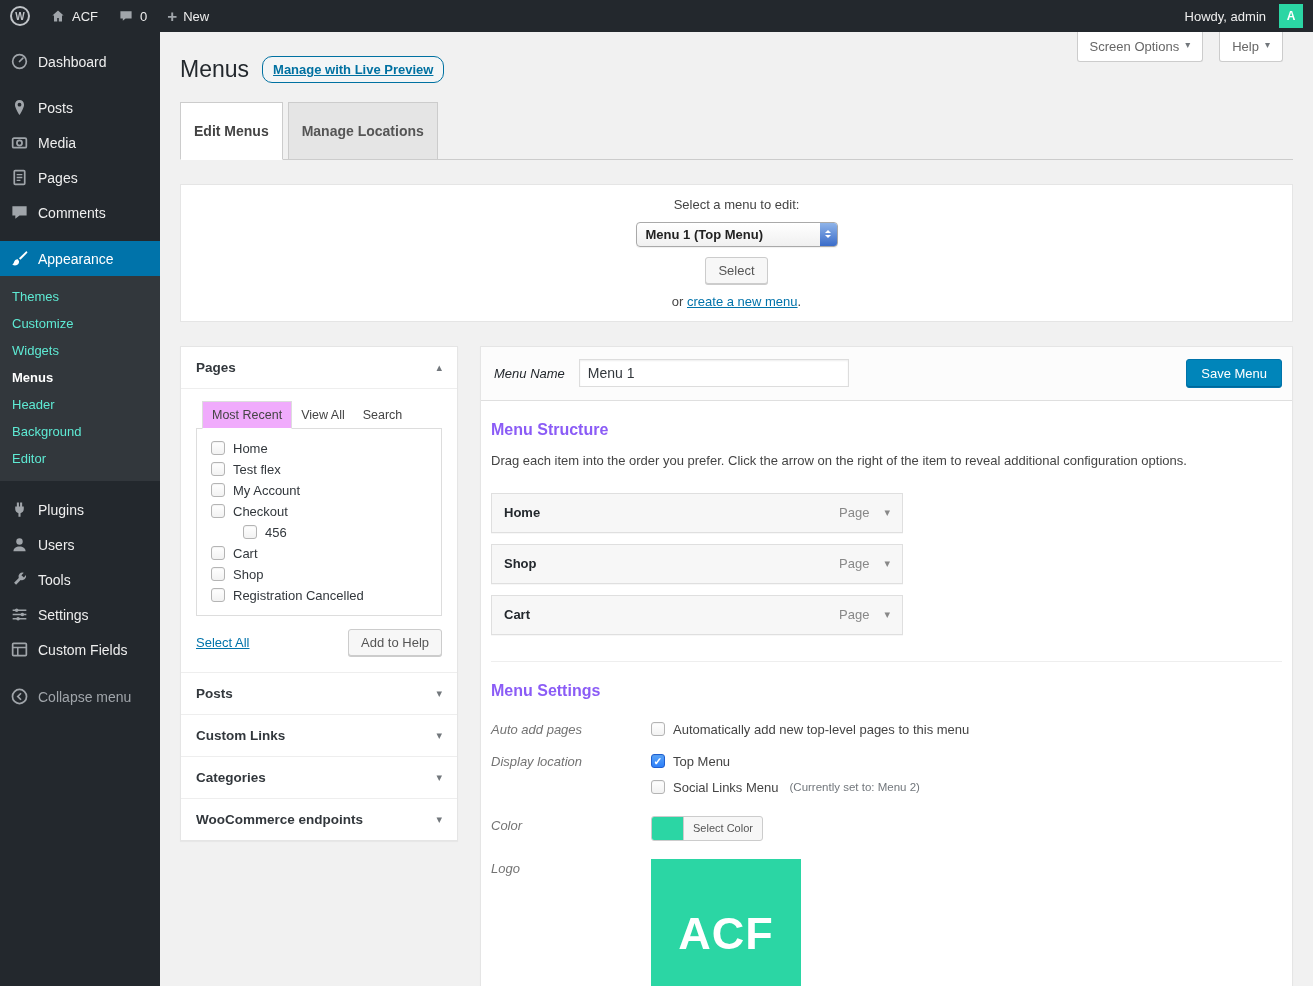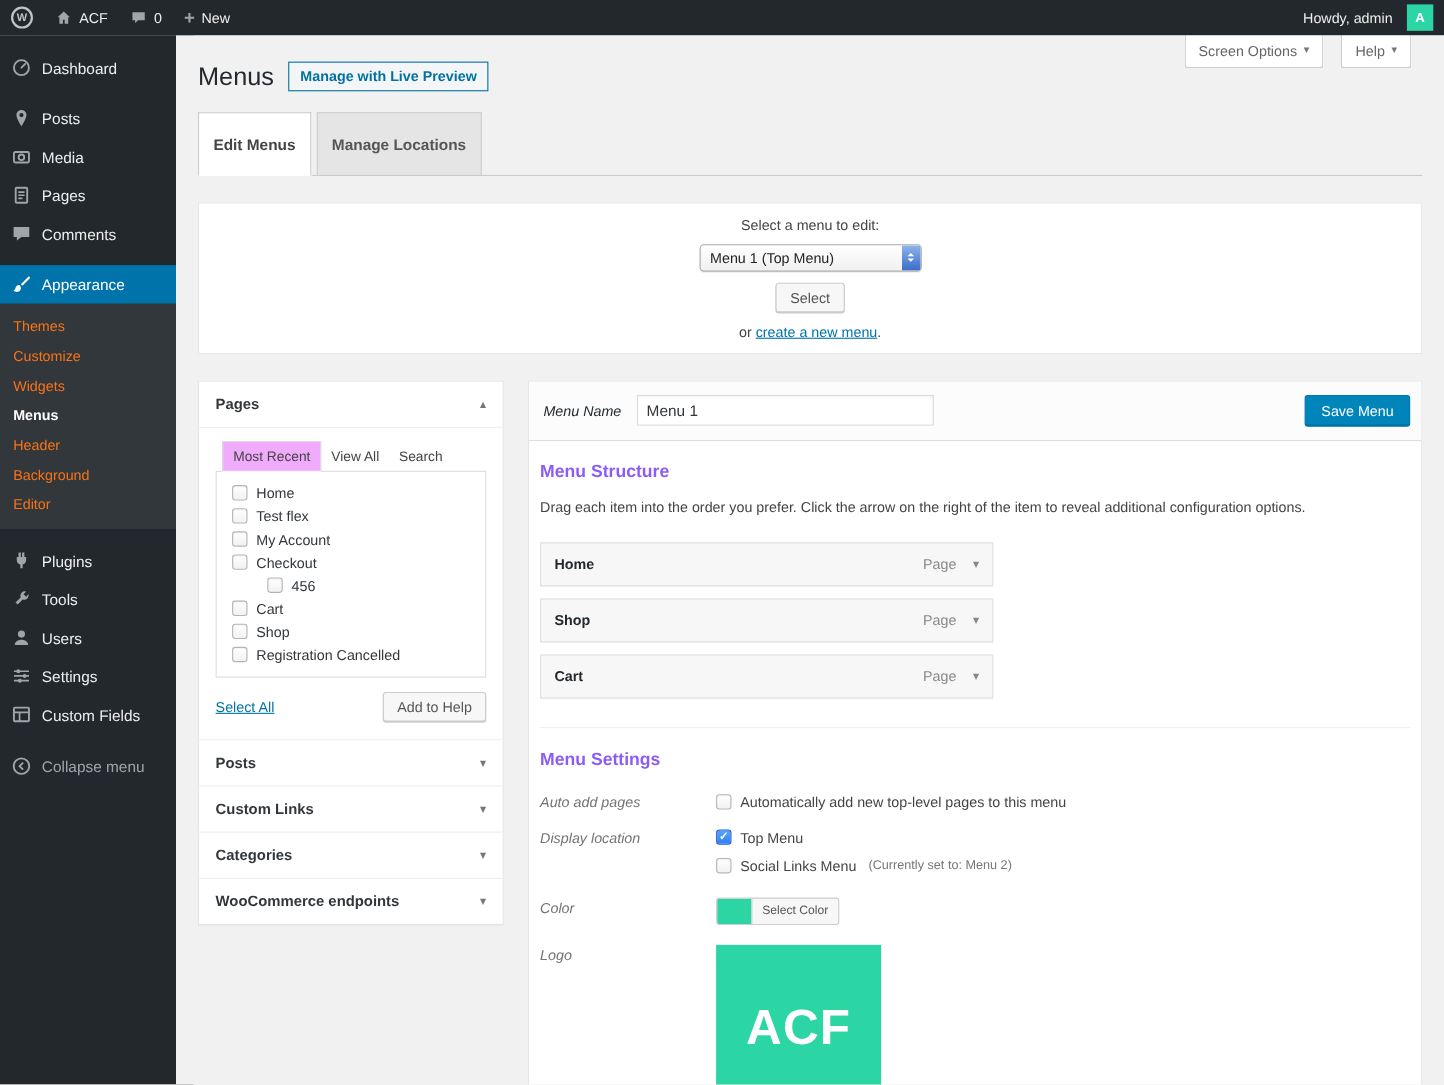--- a/index.html
+++ b/index.html
@@ -51,62 +51,62 @@
     padding: 8px 8px 8px 10px; line-height: 18px; color: #eee; cursor: pointer;
   }
   .menu-li svg { width: 19px; height: 19px; flex: 0 0 19px; color: #a0a5aa; }
   .menu-li.current { background: var(--wp-blue, #0073aa); color: #fff; position: relative; }
   .menu-li.current svg { color: #fff; }
   .menu-li.current::after {
     content: ""; position: absolute; right: 0; top: 50%; margin-top: -8px;
     border: 8px solid transparent; border-right-color: #f1f1f1;
   }
   .submenu { background: #32373c; padding: 7px 0 9px; }
-  .submenu li { padding: 6px 12px; font-size: 13px; color: #f97316; cursor: pointer; }
+  .submenu li { padding: 6px 12px; font-size: 13px; color: #5eead4; cursor: pointer; }
   .submenu li.active { color: #fff; font-weight: bold; }
   .sep { height: 11px; }
   .collapse-li { margin-top: 12px; color: #a0a5aa; }
   .collapse-li svg { color: #a0a5aa; }
 
   
   #main { position: absolute; left: 160px; top: 32px; right: 0; bottom: 0; background: #f1f1f1; }
 
   #screen-links { position: absolute; top: 0; right: 30px; display: flex; gap: 16px; z-index: 10; }
   .meta-toggle {
     background: #fff; border: 1px solid #ccc; border-top: none;
     border-radius: 0 0 3px 3px; padding: 7px 12px; font-size: 13px; color: #666;
     display: flex; gap: 6px;
   }
   .sm-caret { font-size: 10px; color: #72777c; }
 
   .title-row { display: flex; align-items: center; gap: 13px; margin: 23px 20px 0; }
   .page-title { font-size: 23px; font-weight: 400; color: #23282d; line-height: 1.3; }
   .page-title-action {
     background: #f3f5f6; border: 1px solid #0071a1; color: #0071a1;
-    border-radius: 0; padding: 5px 10px; font-size: 13px; font-weight: 600;
+    border-radius: 10px; padding: 5px 10px; font-size: 13px; font-weight: 600; text-decoration: underline;
   }
 
   .nav-tab-wrapper { margin: 17px 20px 0; border-bottom: 1px solid #ccc; display: flex; gap: 5px; }
   .nav-tab {
     border: 1px solid #ccc; background: #e5e5e5; color: #555;
     padding: 20px 13px; font-size: 14px; font-weight: 600; margin-bottom: -1px; cursor: pointer;
   }
   .nav-tab.active { background: #fff; border-bottom-color: #fff; color: #444; }
 
   .manage-menus {
     margin: 24px 20px 0; background: #fff; border: 1px solid #e5e5e5;
     padding: 12px 14px; display: flex; align-items: center; gap: 10px; color: #444; flex-direction: column;
   }
   .mac-select {
     display: flex; align-items: stretch; height: 25px; min-width: 202px;
     border: 1px solid #a9a9a9; border-radius: 4px;
     background: linear-gradient(#ffffff, #f0f0f0);
     box-shadow: 0 1px 1px rgba(0,0,0,.06); cursor: pointer; overflow: hidden;
   }
-  .mac-select-value { flex: 1; display: flex; align-items: center; padding: 0 9px; color: #222; }
+  .mac-select-value { flex: 1; display: flex; align-items: center; padding: 0 9px; color: #222; font-weight: bold; }
   .mac-select-arrows {
     width: 17px; display: flex; flex-direction: column; align-items: center; justify-content: center;
     background: linear-gradient(#8fb4e9, #3a6cc9);
   }
   .mac-select-arrows .up { border: 3.5px solid transparent; border-bottom-color: #fff; margin-bottom: 1px; }
   .mac-select-arrows .dn { border: 3.5px solid transparent; border-top-color: #fff; margin-top: 1px; }
 
   .button {
     background: #f7f7f7; border: 1px solid #ccc; border-radius: 3px;
     padding: 5px 12px; font-size: 13px; color: #555; box-shadow: 0 1px 0 #ccc;
@@ -298,30 +298,30 @@
   <ul>
     <li class="sep"></li>
     <li class="menu-li">
       <svg viewBox="0 0 20 20">
           <path fill="currentColor" d="M7.2 2.5v4.3H5.5v2.8c0 2.1 1.4 3.9 3.4 4.3v3.6h2.2v-3.6c2-.4 3.4-2.2 3.4-4.3V6.8h-1.7V2.5h-2.2v4.3H9.4V2.5z"></path>
         </svg>
       <span>Plugins</span>
     </li>
     <li class="menu-li">
       <svg viewBox="0 0 20 20">
-          <path fill="currentColor" d="M16.8 5.2a4.3 4.3 0 0 1-5.6 5.3l-4.8 4.9-2.1-2.1 4.9-4.8a4.3 4.3 0 0 1 5.3-5.6L12 5.4l2.6 2.6z"></path>
-        </svg>
-      <span>Tools</span>
-    </li>
-    <li class="menu-li">
-      <svg viewBox="0 0 20 20">
           <circle cx="10" cy="6.8" r="3.4" fill="currentColor"></circle>
           <path fill="currentColor" d="M3.6 17.2c0-3 2.9-5 6.4-5s6.4 2 6.4 5z"></path>
         </svg>
       <span>Users</span>
+    </li>
+    <li class="menu-li">
+      <svg viewBox="0 0 20 20">
+          <path fill="currentColor" d="M16.8 5.2a4.3 4.3 0 0 1-5.6 5.3l-4.8 4.9-2.1-2.1 4.9-4.8a4.3 4.3 0 0 1 5.3-5.6L12 5.4l2.6 2.6z"></path>
+        </svg>
+      <span>Tools</span>
     </li>
     <li class="menu-li">
       <svg viewBox="0 0 20 20">
           <path d="M2.8 5.5h14.4M2.8 10h14.4M2.8 14.5h14.4" stroke="currentColor" stroke-width="1.6" fill="none"></path>
           <circle cx="7" cy="5.5" r="1.9" fill="currentColor"></circle>
           <circle cx="13" cy="10" r="1.9" fill="currentColor"></circle>
           <circle cx="8.5" cy="14.5" r="1.9" fill="currentColor"></circle>
         </svg>
       <span>Settings</span>
     </li>

